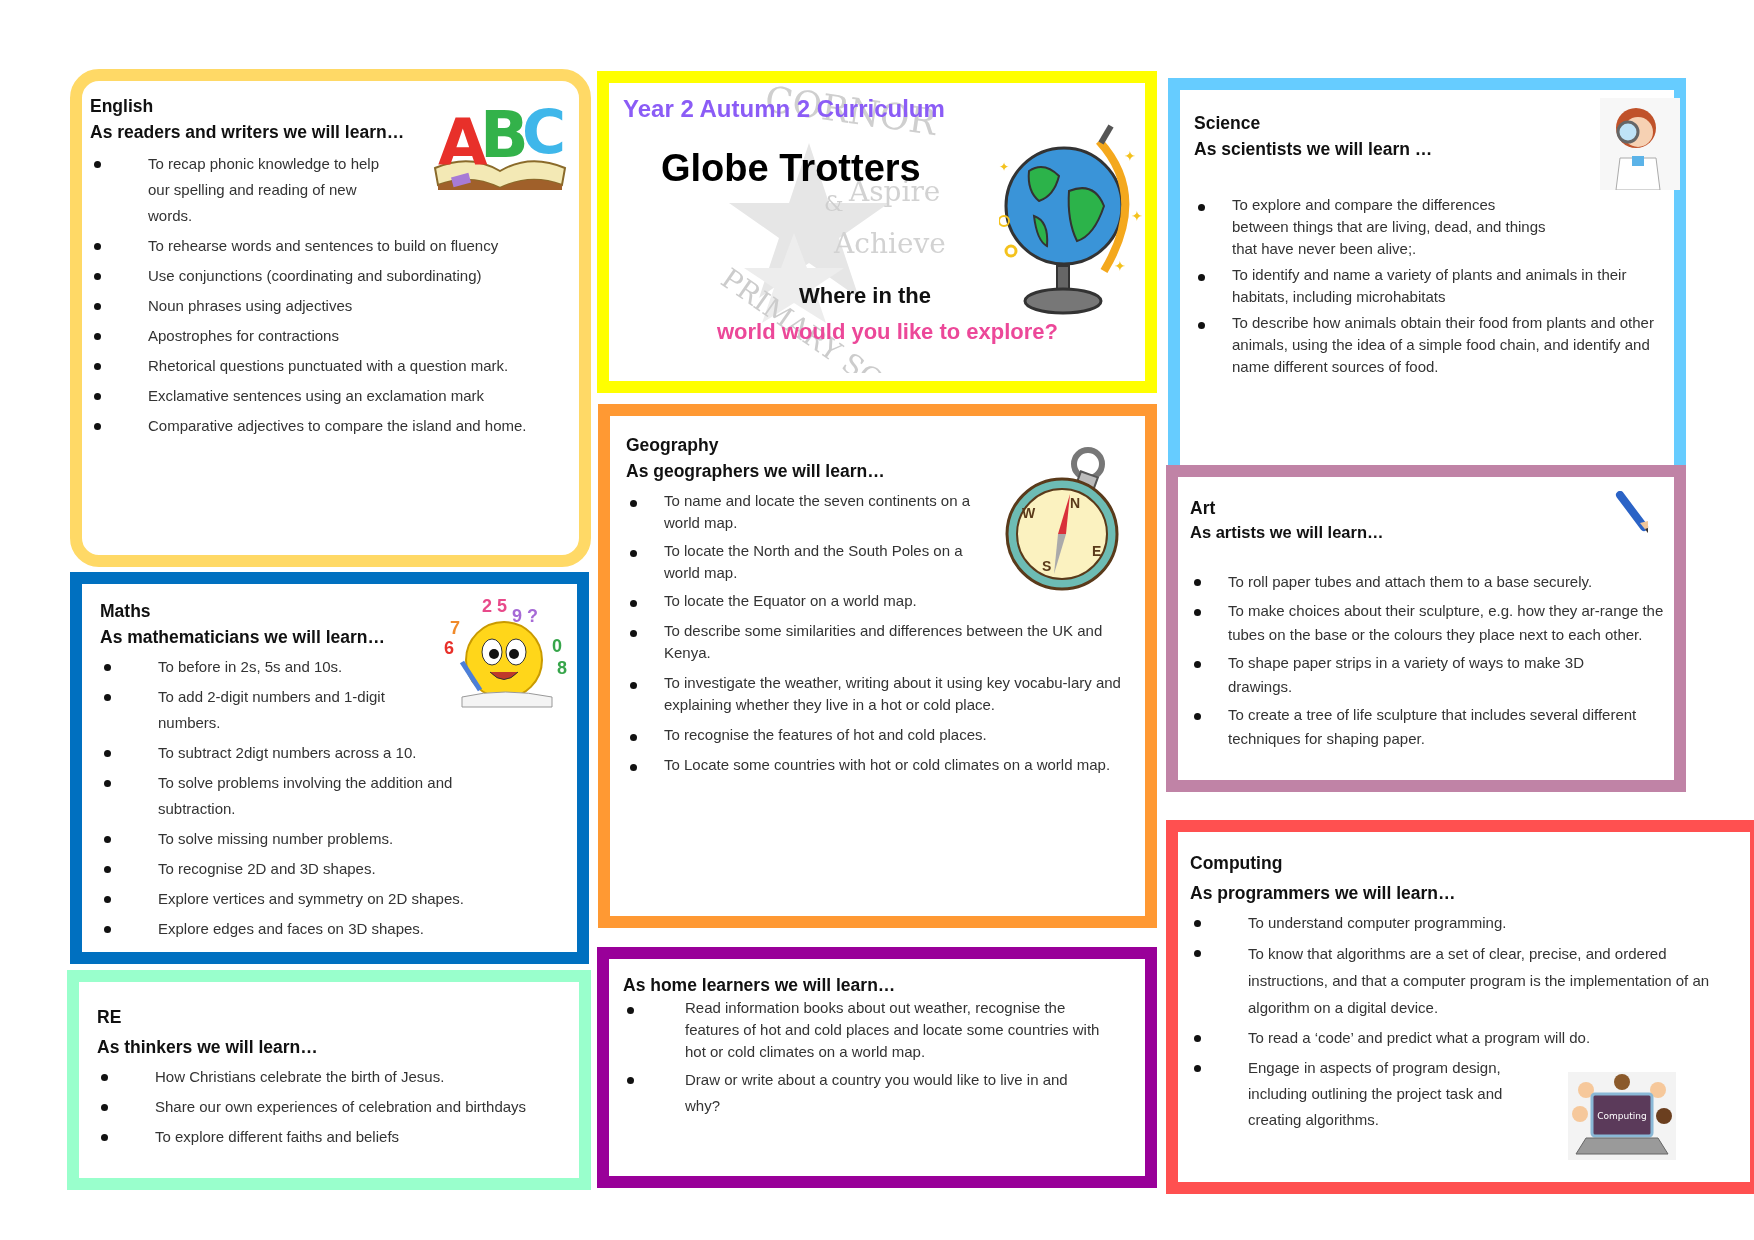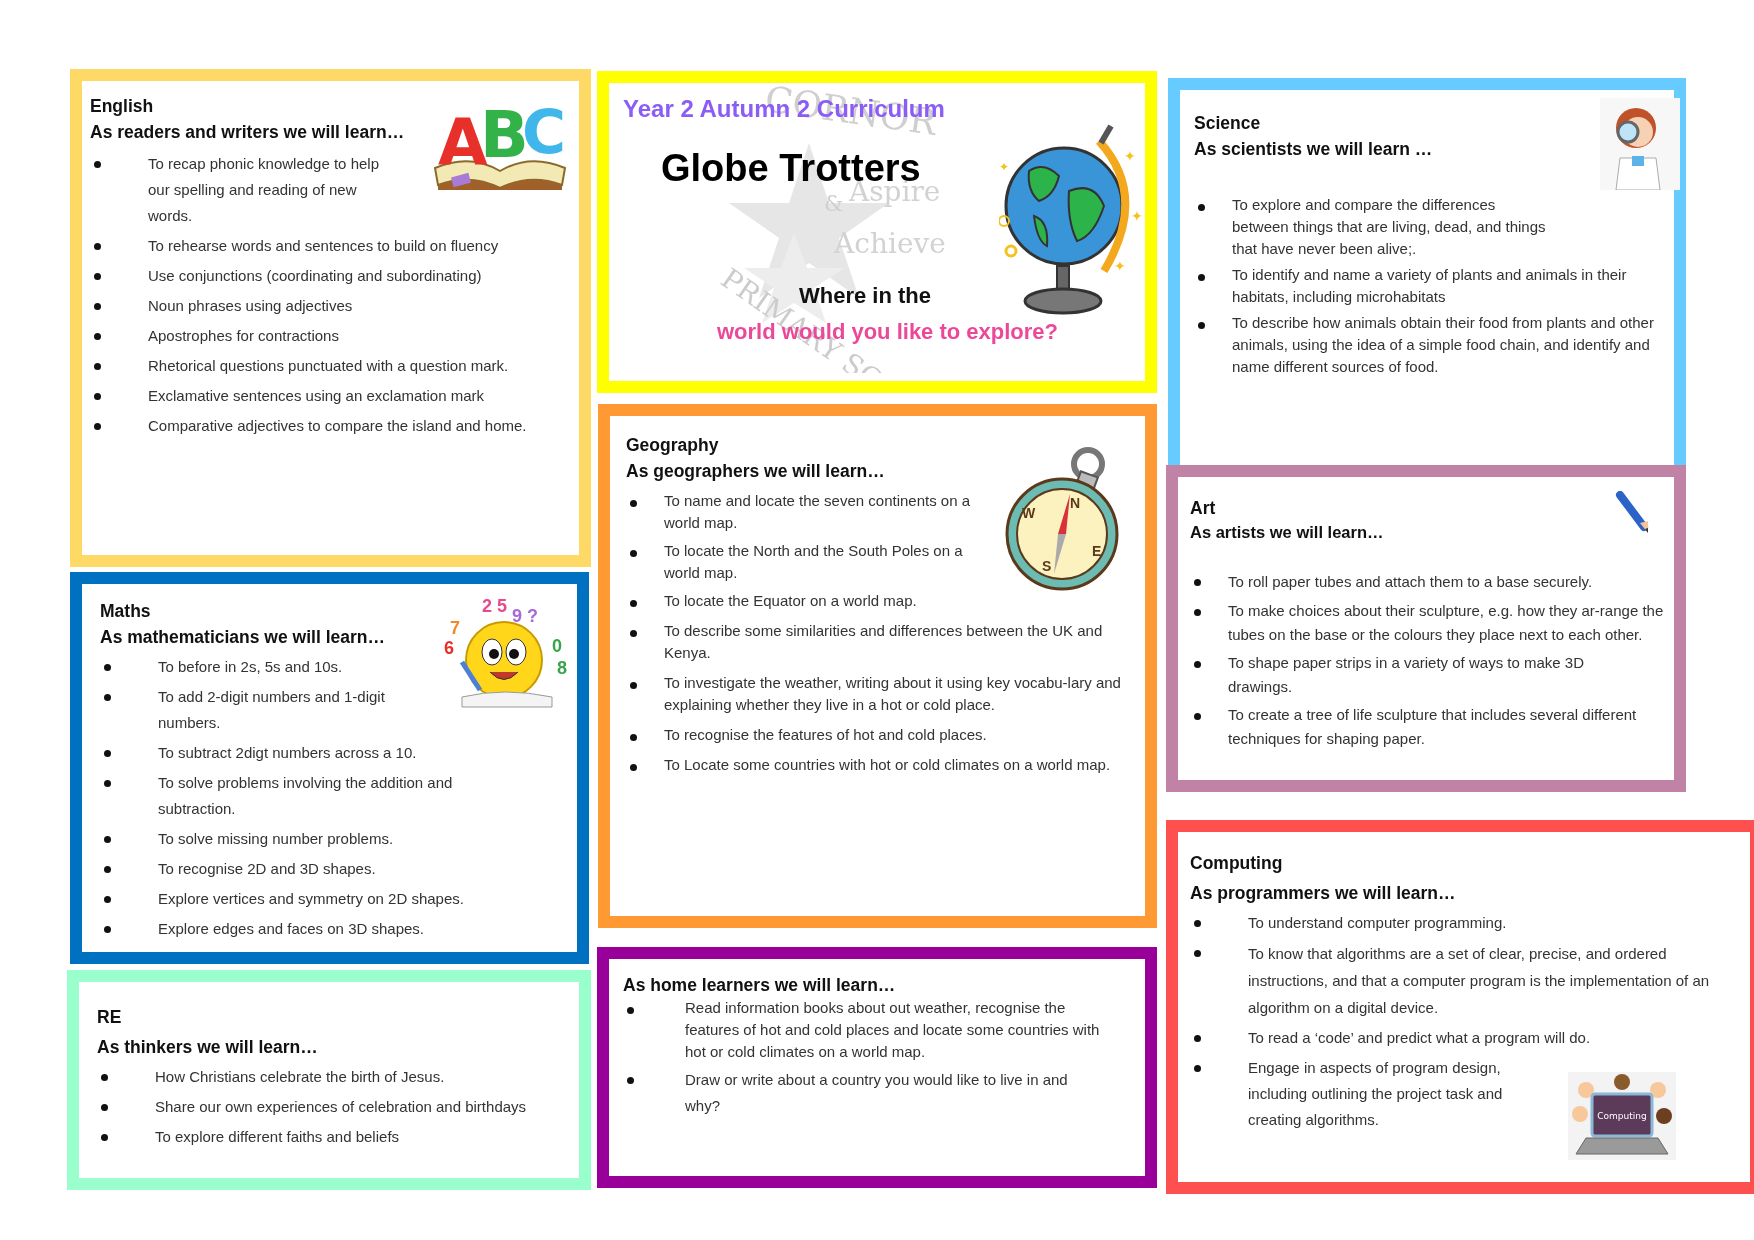--- a/index.html
+++ b/index.html
@@ -11,21 +11,21 @@
   .heading { font-weight:bold; font-size:17.5px; color:#111; margin:0; line-height:30px; }
   ul.items { list-style:none; margin:0; padding:0; }
   ul.items li { position:relative; font-size:15px; line-height:26px; color:#333; padding-left:58px; margin-bottom:4px; }
   ul.items li::before { content:""; position:absolute; left:4px; top:10px; width:7px; height:7px; background:#111; border-radius:50%; }
   ul.items.tight li { line-height:22px; }
   .pic { position:absolute; }
 </style>
 </head>
 <body>
 
-<div class="box" style="left:70px; top:69px; width:521px; height:498px; border-color:#ffd966;">
+<div class="box" style="left:70px; top:69px; width:521px; height:498px; border-color:#ffd966;border-radius:29px;">
   <div class="inner" style="left:8px; top:14px;">
     <p class="subject">English</p>
     <p class="heading">As readers and writers we will learn…</p>
     <ul class="items" style="margin-top:4px;">
       <li style="width:250px;"><span>To recap phonic knowledge to help our spelling and reading of new words.</span></li>
       <li><span>To rehearse words and sentences to build on fluency</span></li>
       <li><span>Use conjunctions (coordinating and subordinating)</span></li>
       <li><span>Noun phrases using adjectives</span></li>
       <li><span>Apostrophes for contractions</span></li>
       <li><span>Rhetorical questions punctuated with a question mark.</span></li>

